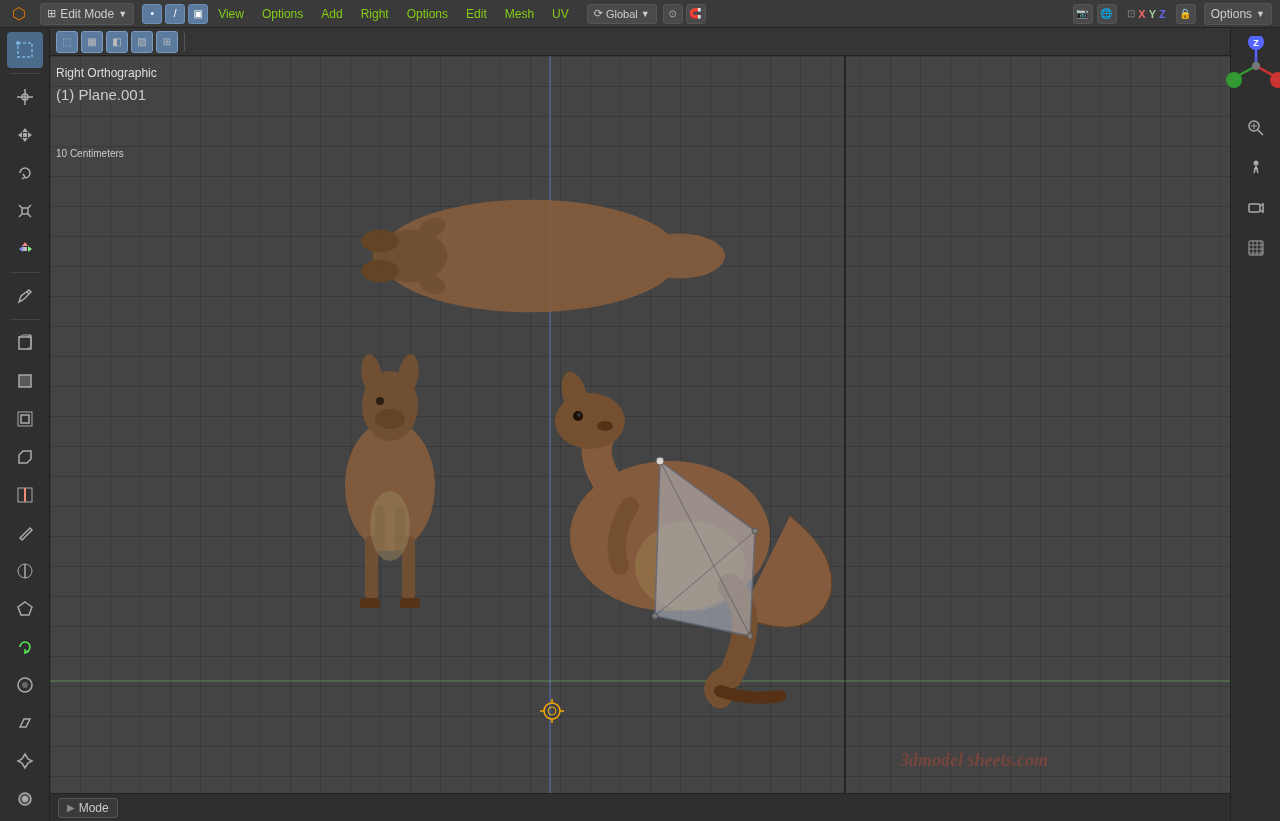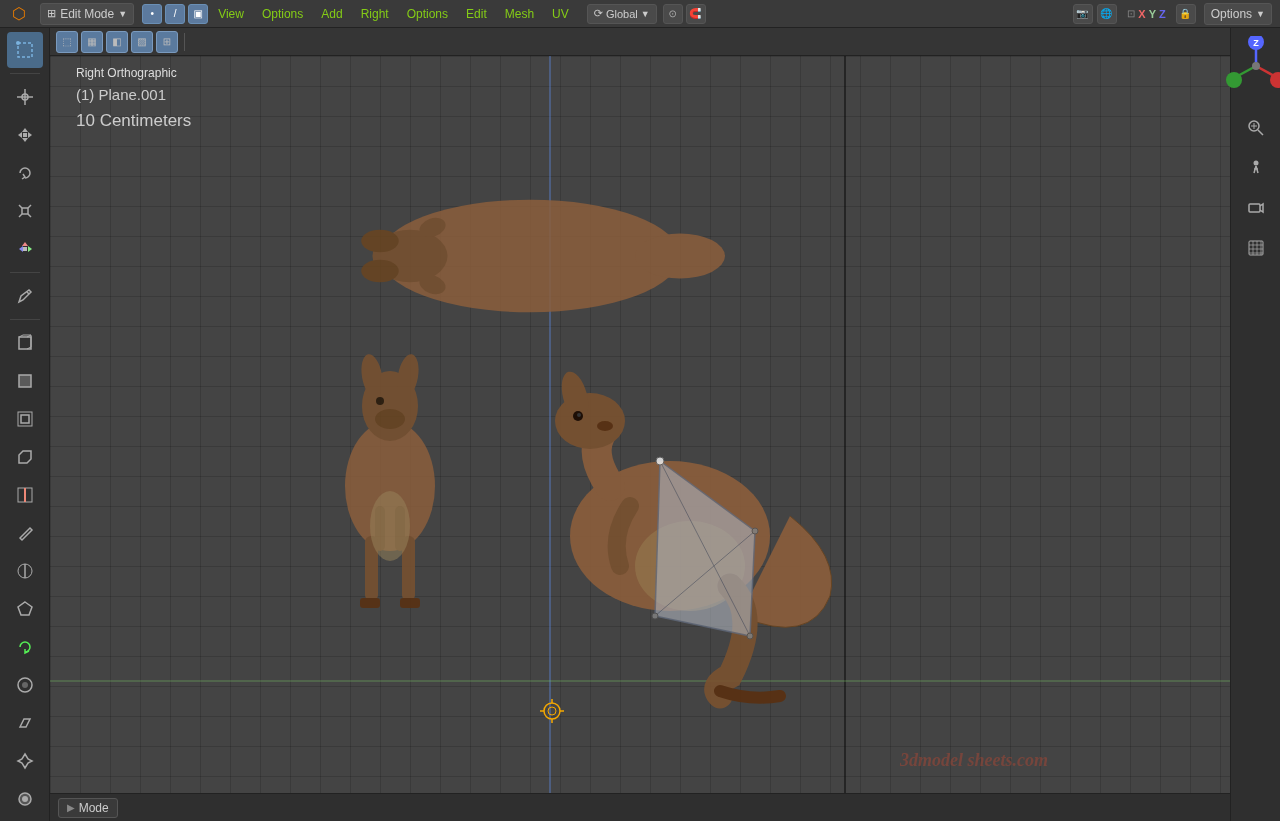--- a/index.html
+++ b/index.html
@@ -175,21 +175,21 @@
       background-image:
         linear-gradient(rgba(0,0,0,0.15) 1px, transparent 1px),
         linear-gradient(90deg, rgba(0,0,0,0.15) 1px, transparent 1px);
       background-size: 30px 30px;
     }
 
     
     .viewport-info {
       position: absolute;
       top: 8px;
-      left: 26px;
+      left: 6px;
       color: #ccc;
       font-size: 11px;
       pointer-events: none;
       line-height: 1.6;
     }
 
     
     #bottom-bar {
       position: absolute;
       bottom: 0;
@@ -657,21 +657,21 @@
       <line x1="0" y1="-12" x2="0" y2="-8" stroke="#f5a800" stroke-width="1.5"></line>
       <line x1="0" y1="8" x2="0" y2="12" stroke="#f5a800" stroke-width="1.5"></line>
     </g>
 
     <text x="850" y="710" font-size="18" fill="rgba(180,70,50,0.45)" font-style="italic" font-weight="bold" font-family="serif">3dmodel sheets.com</text>
   </svg>
 
   <div class="viewport-info">
     <div style="font-size:12px;color:#ddd;font-weight:500;">Right Orthographic</div>
     <div style="font-size:15px;color:#ccc;">(1) Plane.001</div>
-    <div style="font-size:17px;color:#ccc;">10 Centimeters</div>
+    <div style="font-size:10px;color:#ccc;margin-top:39px;">10 Centimeters</div>
   </div>
 
 </div>
 
 <div id="bottom-bar">
   <div class="move-panel">
     <span class="move-arrow">▶</span>
     <span>Mode</span>
   </div>
 </div>

